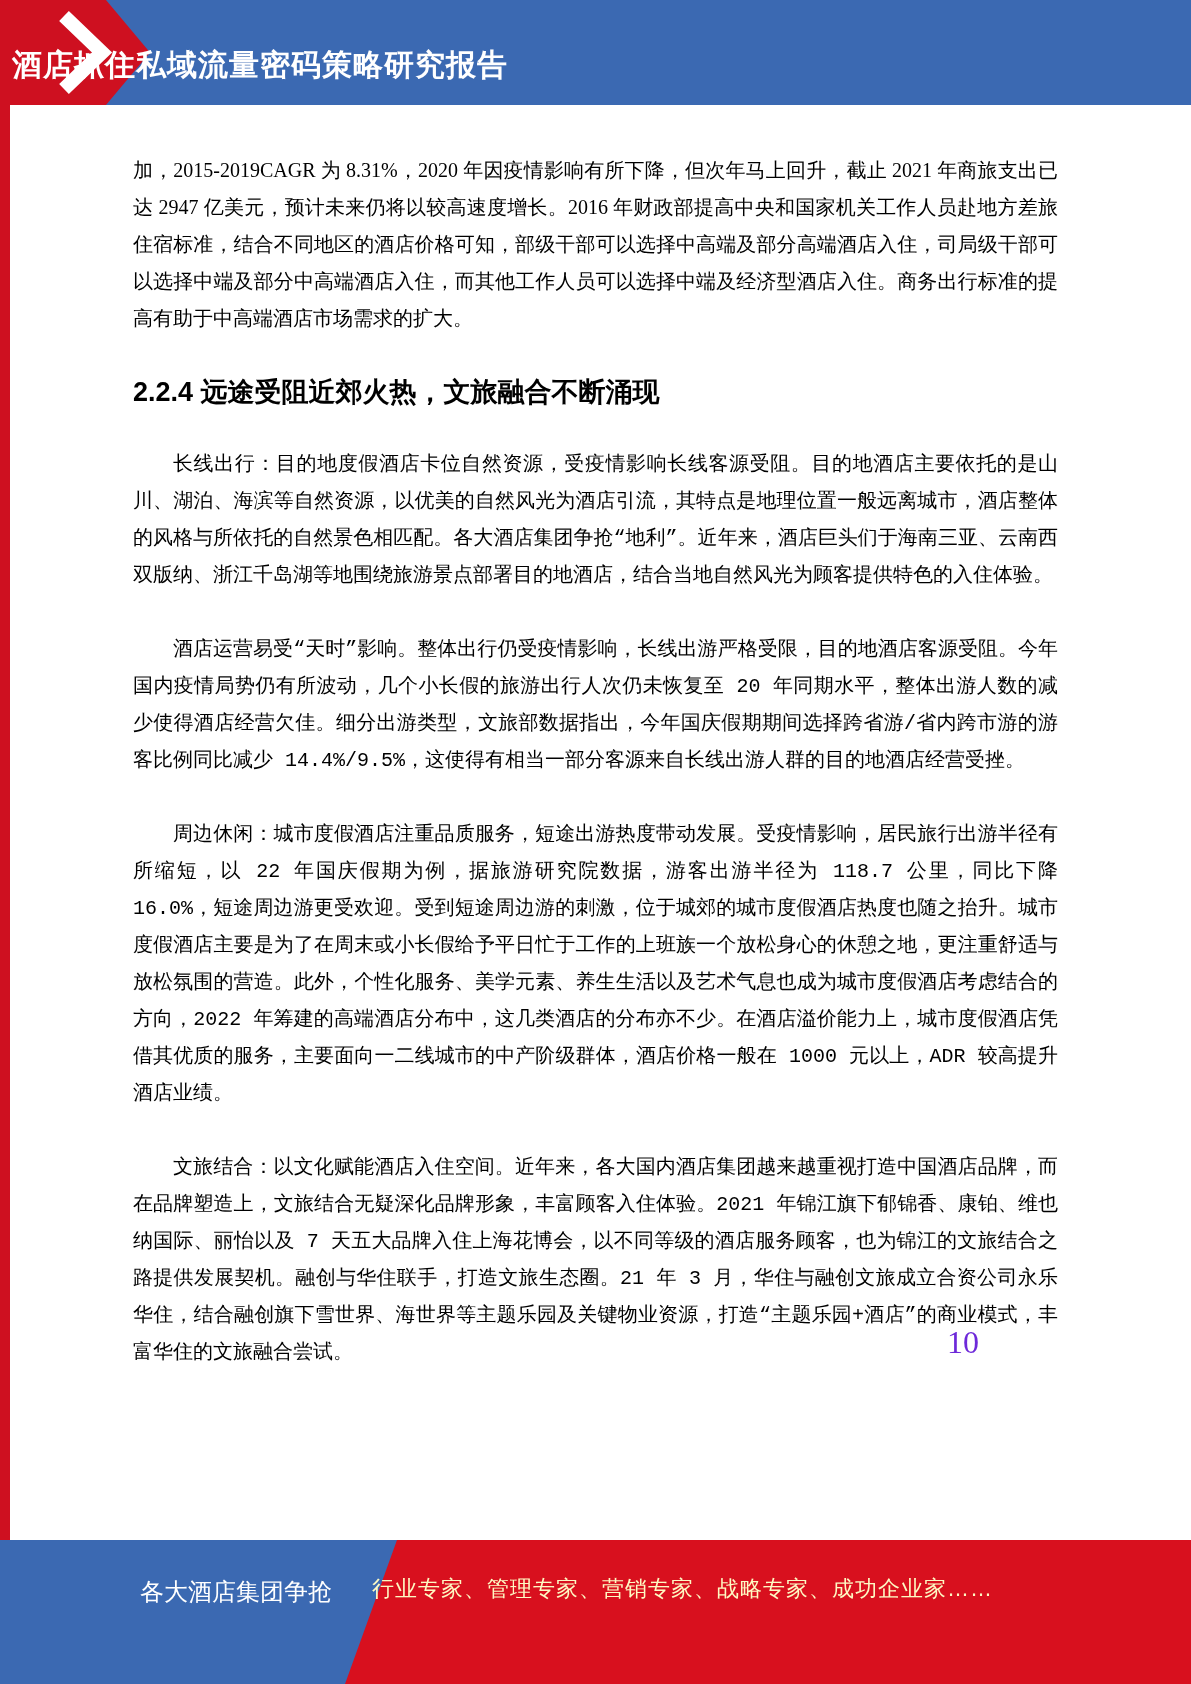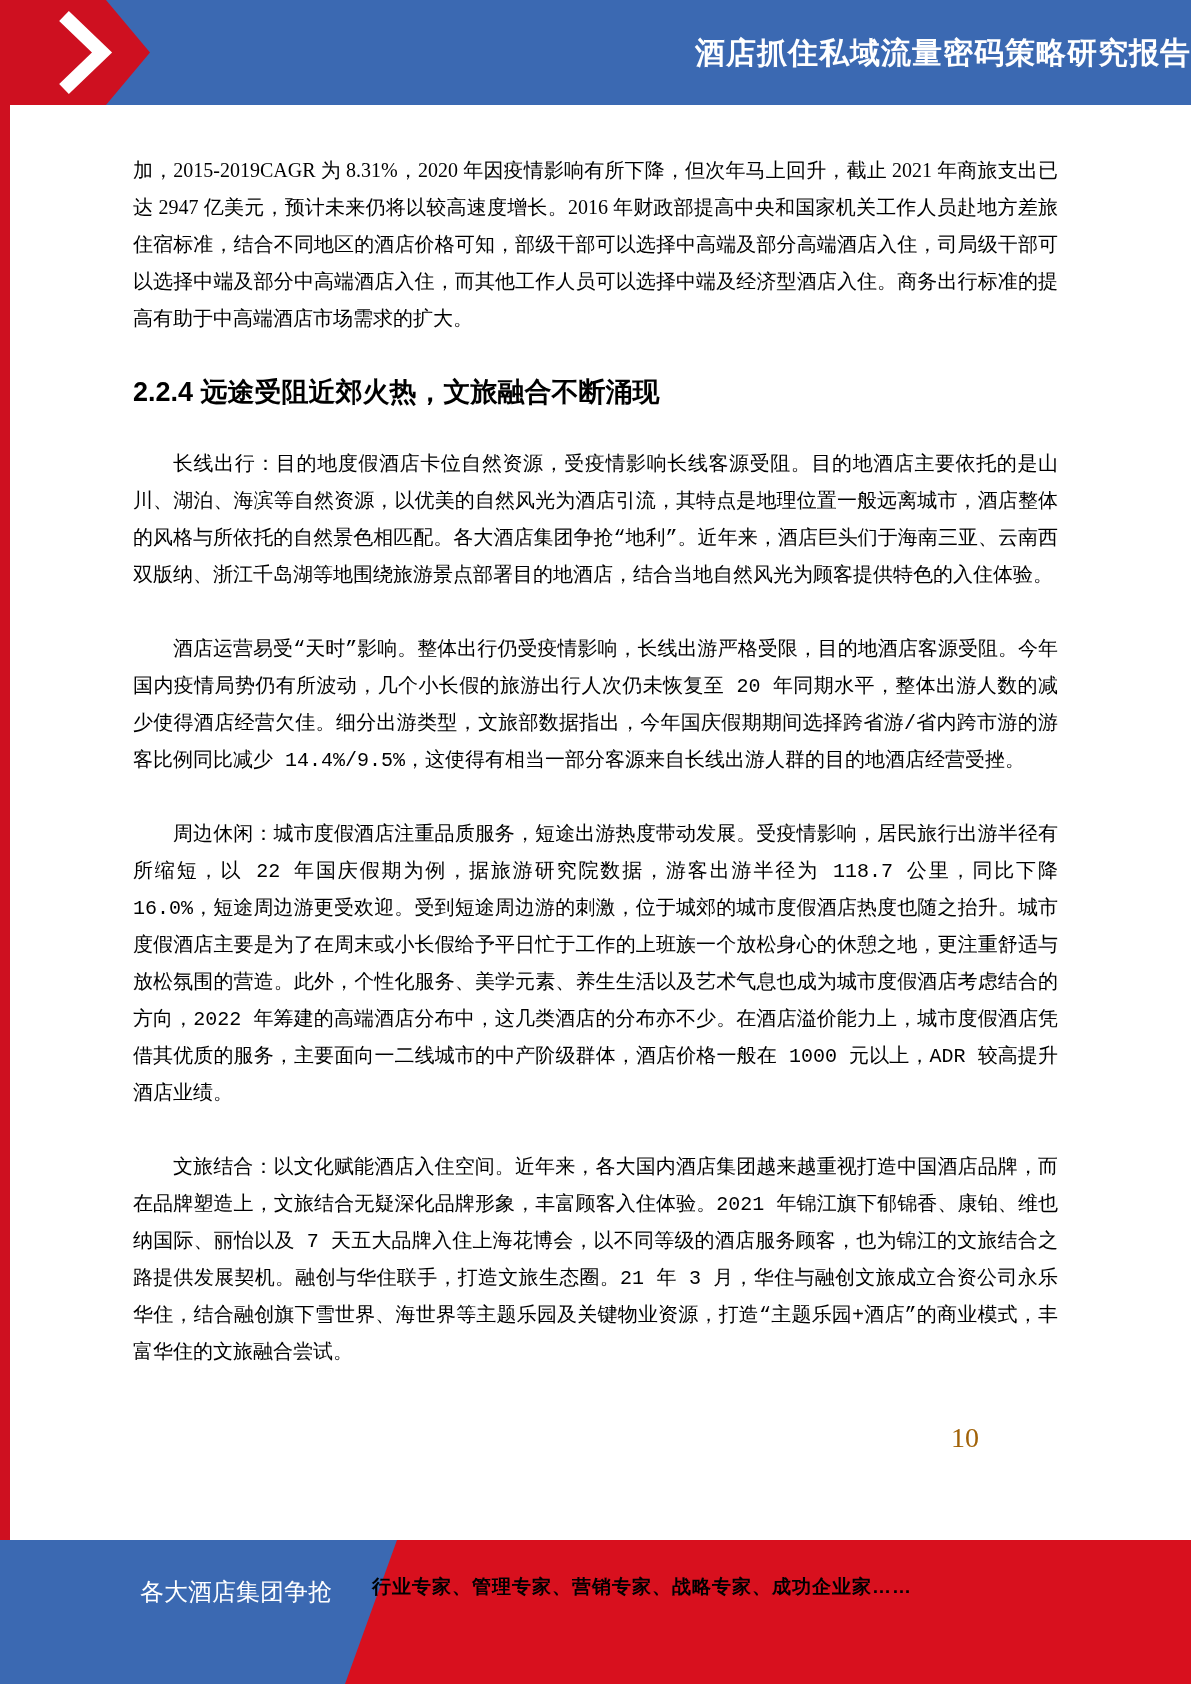--- a/index.html
+++ b/index.html
@@ -23,26 +23,26 @@
   .header {
     position:absolute; left:0; top:0; right:0;
     height:105px; background:#3b69b2; z-index:2;
   }
   .header-arrow {
     position:absolute; left:0; top:0; width:152px; height:105px;
   }
   .header-title {
     position:absolute; left:0; right:0; top:0;
     height:103px; line-height:105px;
-    text-align:right;
+    text-align:left;
     color:#ffffff;
     font-family:"Liberation Sans","DejaVu Sans",sans-serif;
     font-size:30px; font-weight:bold;
     letter-spacing:1px;
-    margin:0;
+    margin:12px;
   }
 
   
   .main {
     position:absolute; left:133px; top:136px; width:925px; z-index:1;
   }
   .para {
     font-size:20px; line-height:37px;
     text-align:justify;
     margin:16px 0 37px 0;
@@ -50,22 +50,22 @@
   .para.indent { text-indent:2em;font-family:Liberation Mono, monospace; }
   .section-heading {
     font-family:"Liberation Sans","DejaVu Sans",sans-serif;
     font-size:27px; font-weight:bold;
     margin:12px 0 36px 0;
     color:#000;
   }
 
   
   .page-number {
-    position:absolute; top:1422px; right:212px;
-    font-size:28px; color:#a16207; z-index:1;
+    position:absolute; top:1324px; right:212px;
+    font-size:32px; color:#6d28d9; z-index:1;
   }
 
   
   .footer {
     position:absolute; left:0; right:0; bottom:0;
     height:144px; background:#3b69b2; z-index:2;
   }
   .footer-red {
     position:absolute; left:345px; top:0; right:0; bottom:0;
     background:#d8101e;
@@ -73,23 +73,23 @@
   }
   .footer-left {
     position:absolute; left:140px; top:36px;
     color:#ffffff;
     font-family:"Liberation Sans","DejaVu Sans",sans-serif;
     font-size:24px; font-weight:normal;
     z-index:3;
   }
   .footer-right {
     position:absolute; left:372px; top:34px;
-    color:#000000;
+    color:#fef9c3;
     font-family:"Liberation Sans","DejaVu Sans",sans-serif;
-    font-size:19px; font-weight:bold;
+    font-size:22px; font-weight:normal;
     letter-spacing:1px;
     z-index:3;
   }
 </style>
 </head>
 <body>
 
 <div class="page">
 
   <div class="left-strip"></div>

